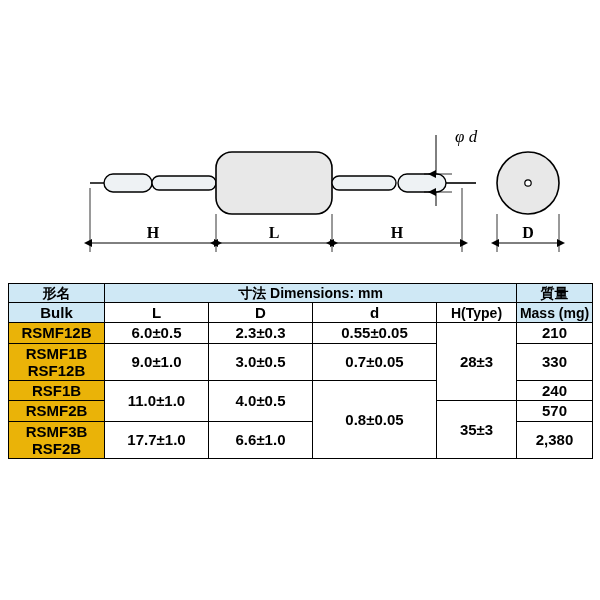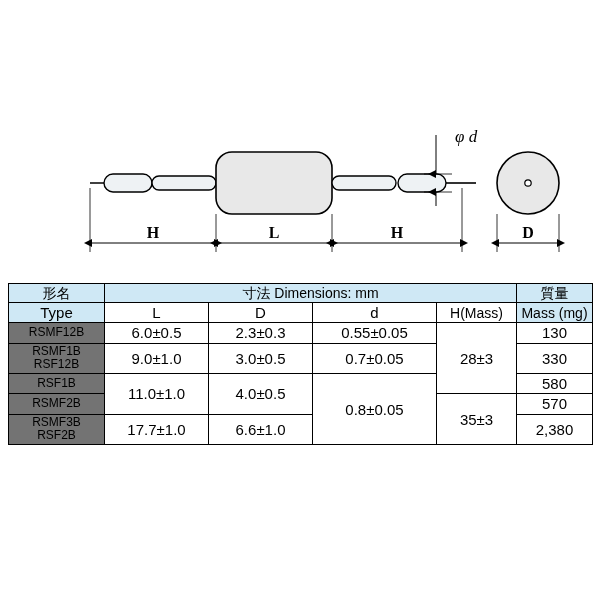--- a/index.html
+++ b/index.html
@@ -44,32 +44,32 @@
     border-collapse: collapse;
     width: 584px;
     table-layout: fixed;
     font-size: 15px;
   }
   table.spec td, table.spec th {
     border: 1px solid #000000;
     text-align: center;
     vertical-align: middle;
     padding: 1px 2px;
-    font-weight: normal;
+    font-weight: bold;
     line-height: 1.15;
   }
   .hdr {
     background: #cfe8f5;
   }
   .hdr-sub {
     background: #ffffff;
   }
   .typecell {
-    background: #737373;
-    font-size: 12px;
+    background: #eab308;
+    font-size: 15px;
   }
   .two-line {
     line-height: 1.1;
   }
   .jp {
     font-size: 14px;
   }
   .small {
     font-size: 14px;
   }
@@ -156,54 +156,54 @@
           <col class="c-h">
           <col class="c-m">
       </colgroup>
       <tbody>
         <tr>
           <td class="hdr jp">形名</td>
           <td class="hdr jp" colspan="4">寸法 Dimensions: mm</td>
           <td class="hdr jp">質量</td>
         </tr>
         <tr>
-          <td class="hdr">Type</td>
+          <td class="hdr">Bulk</td>
           <td class="hdr-sub">L</td>
           <td class="hdr-sub">D</td>
           <td class="hdr-sub">d</td>
-          <td class="hdr-sub small">H(Mass)</td>
+          <td class="hdr-sub small">H(Type)</td>
           <td class="hdr small">Mass (mg)</td>
         </tr>
 
         <tr>
           <td class="typecell">RSMF12B</td>
           <td>6.0±0.5</td>
           <td>2.3±0.3</td>
           <td>0.55±0.05</td>
           <td rowspan="3">28±3</td>
-          <td>130</td>
+          <td>210</td>
         </tr>
 
         <tr>
           <td class="typecell two-line">
             <div>RSMF1B</div>
             <div>RSF12B</div>
           </td>
           <td>9.0±1.0</td>
           <td>3.0±0.5</td>
           <td>0.7±0.05</td>
           <td>330</td>
         </tr>
 
         <tr>
           <td class="typecell">RSF1B</td>
           <td rowspan="2">11.0±1.0</td>
           <td rowspan="2">4.0±0.5</td>
           <td rowspan="3">0.8±0.05</td>
-          <td>580</td>
+          <td>240</td>
         </tr>
 
         <tr>
           <td class="typecell">RSMF2B</td>
           <td rowspan="2">35±3</td>
           <td>570</td>
         </tr>
 
         <tr>
           <td class="typecell two-line">

